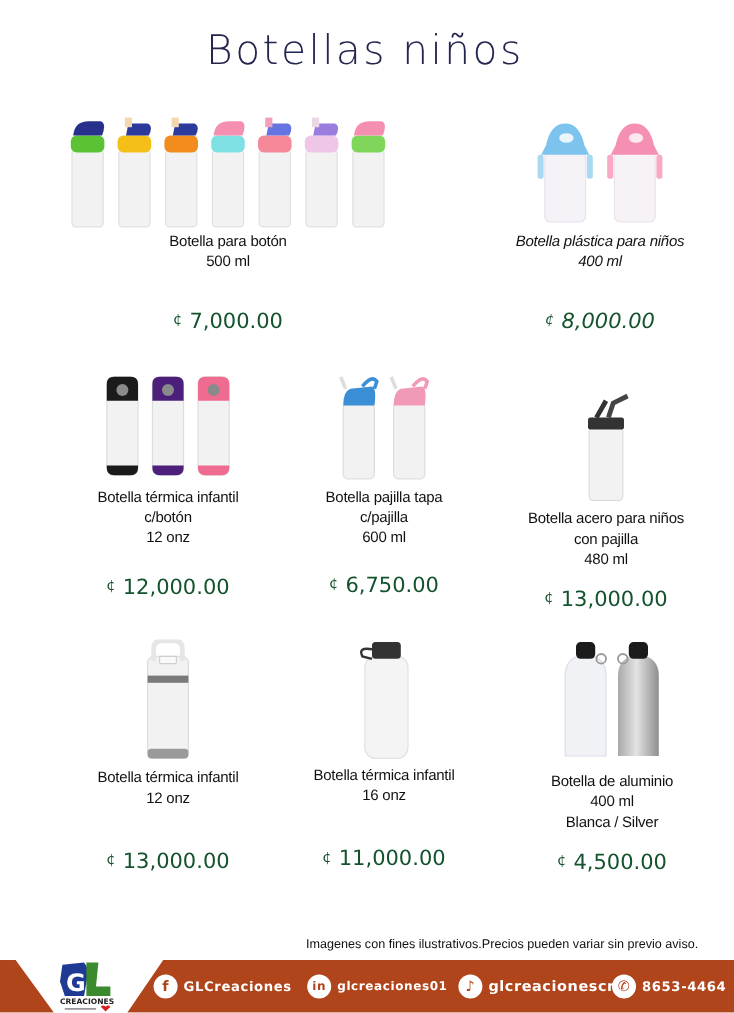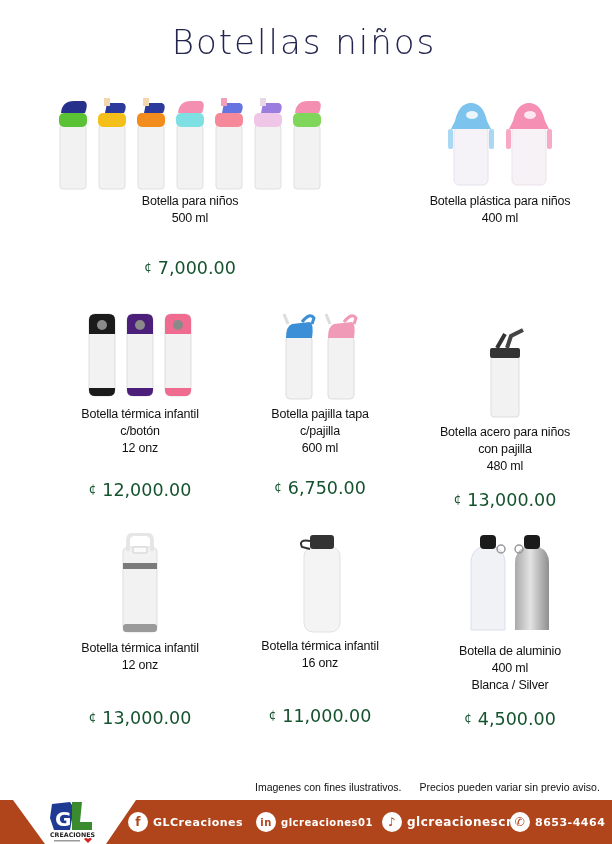--- a/index.html
+++ b/index.html
@@ -6,21 +6,21 @@
   html, body { width:612px; height:844px; background:#ffffff; overflow:hidden; }
   body { position:relative; font-family:"DejaVu Sans", sans-serif; color:#111; }
   .title { position:absolute; top:22px; left:0; width:608px; text-align:center;
     font-family:"DejaVu Sans", sans-serif; font-weight:300; font-size:34px; letter-spacing:2px; color:#23254f; }
   .card { position:absolute; text-align:center; }
   .card .name { font-family:"Liberation Sans", sans-serif; font-size:12.5px; line-height:17px; color:#111; letter-spacing:-0.2px; }
   .card .price { font-family:"DejaVu Sans", sans-serif; font-size:17.5px; color:#14532d; position:absolute; left:0; width:100%; text-align:center; }
   .card .price .cur { font-size:12px; margin-right:6px; vertical-align:3px; }
   .imgs { position:absolute; left:0; width:100%; display:flex; justify-content:center; align-items:flex-end; }
   .disclaimer { position:absolute; top:781px; left:255px; font-family:"Liberation Sans", sans-serif; font-size:10.5px; color:#111; word-spacing:0px; }
-  .disclaimer span + span { margin-left:18px; }
+  .disclaimer span + span { margin-left:0; }
   .footer-band { position:absolute; top:800px; left:0; width:612px; height:44px; }
   .logo { position:absolute; top:800px; left:48px; width:50px; height:44px; }
   .social { position:absolute; top:812px; display:flex; align-items:center; color:#fff; font-family:"DejaVu Sans", sans-serif; font-weight:bold; font-size:11px; letter-spacing:0.5px; }
   .social .ic { width:20px; height:20px; border-radius:50%; background:#fff; color:#b0441b; display:flex; align-items:center; justify-content:center; font-size:12px; font-weight:bold; margin-right:5px; }
 </style>
 </head>
 <body>
 
 <div class="title">Botellas niños</div>
 
@@ -60,48 +60,51 @@
         <path d="M8 18 L10 8 L16 8 L26 8 Q31 10 27 18 Z" fill="#9b7de0"></path>
         <rect x="7" y="3" width="6" height="8" fill="#ead7e6"></rect>
       </svg>
     <svg width="30" height="95" viewBox="0 0 30 95">
         <rect x="2" y="30" width="26" height="64" rx="3" fill="#f2f2f2" stroke="#e0e0e0"></rect>
         <rect x="1" y="18" width="28" height="14" rx="5" fill="#7fd65a"></rect>
         <path d="M3 18 Q4 6 16 6 L26 6 Q31 8 27 18 Z" fill="#f58fb2"></path>
       </svg>
   </div>
   <div style="position:absolute;top:98px;left:0;width:100%;">
-    <div class="name">Botella para niños</div>
+    <div class="name">Botella para botón</div>
     <div class="name">500 ml</div>
   </div>
   <div class="price" style="top:163px;">
     <span class="cur">¢</span><span>7,000.00</span>
   </div>
 </div>
 
-<div class="card" style="left:400px;top:95px;width:200px;height:200px;">
+<div class="card" style="left:400px;top:95px;width:200px;height:200px;font-style:italic;">
   <div class="imgs" style="top:0;height:92px;gap:10px;">
     <svg width="48" height="88" viewBox="0 0 48 88">
         <rect x="7" y="28" width="34" height="58" rx="5" fill="#f5f2f8" stroke="#e6e2ee"></rect>
         <path d="M4 30 L44 30 L40 22 Q36 4 24 4 Q12 4 8 22 Z" fill="#7cc3ee"></path>
         <ellipse cx="25" cy="16" rx="6" ry="4" fill="#eaf5fc"></ellipse>
         <rect x="1" y="30" width="5" height="20" rx="2" fill="#a9d8f2"></rect>
         <rect x="42" y="30" width="5" height="20" rx="2" fill="#a9d8f2"></rect>
       </svg>
     <svg width="48" height="88" viewBox="0 0 48 88">
         <rect x="7" y="28" width="34" height="58" rx="5" fill="#f7f2f6" stroke="#ece2ea"></rect>
         <path d="M4 30 L44 30 L40 22 Q36 4 24 4 Q12 4 8 22 Z" fill="#f58fb4"></path>
         <ellipse cx="25" cy="16" rx="6" ry="4" fill="#fde8ef"></ellipse>
         <rect x="1" y="30" width="5" height="20" rx="2" fill="#f7a9c6"></rect>
         <rect x="42" y="30" width="5" height="20" rx="2" fill="#f7a9c6"></rect>
       </svg>
   </div>
   <div style="position:absolute;top:98px;left:0;width:100%;">
     <div class="name">Botella plástica para niños</div>
     <div class="name">400 ml</div>
+  </div>
+  <div class="price" style="top:163px;">
+    <span class="cur">¢</span><span>8,000.00</span>
   </div>
 </div>
 
 <div class="card" style="left:40px;top:312px;width:200px;height:200px;">
   <div class="imgs" style="top:0;height:85px;gap:10px;">
     <svg width="28" height="85" viewBox="0 0 28 85">
         <rect x="1" y="2" width="26" height="82" rx="6" fill="#f2f2f2" stroke="#ddd"></rect>
         <path d="M1 22 L1 8 Q1 2 7 2 L21 2 Q27 2 27 8 L27 22 Z" fill="#1b1b1b"></path>
         <circle cx="14" cy="13" r="5" fill="#8a8a8a"></circle>
         <path d="M1 76 L27 76 L27 78 Q27 84 21 84 L7 84 Q1 84 1 78 Z" fill="#1b1b1b"></path>

